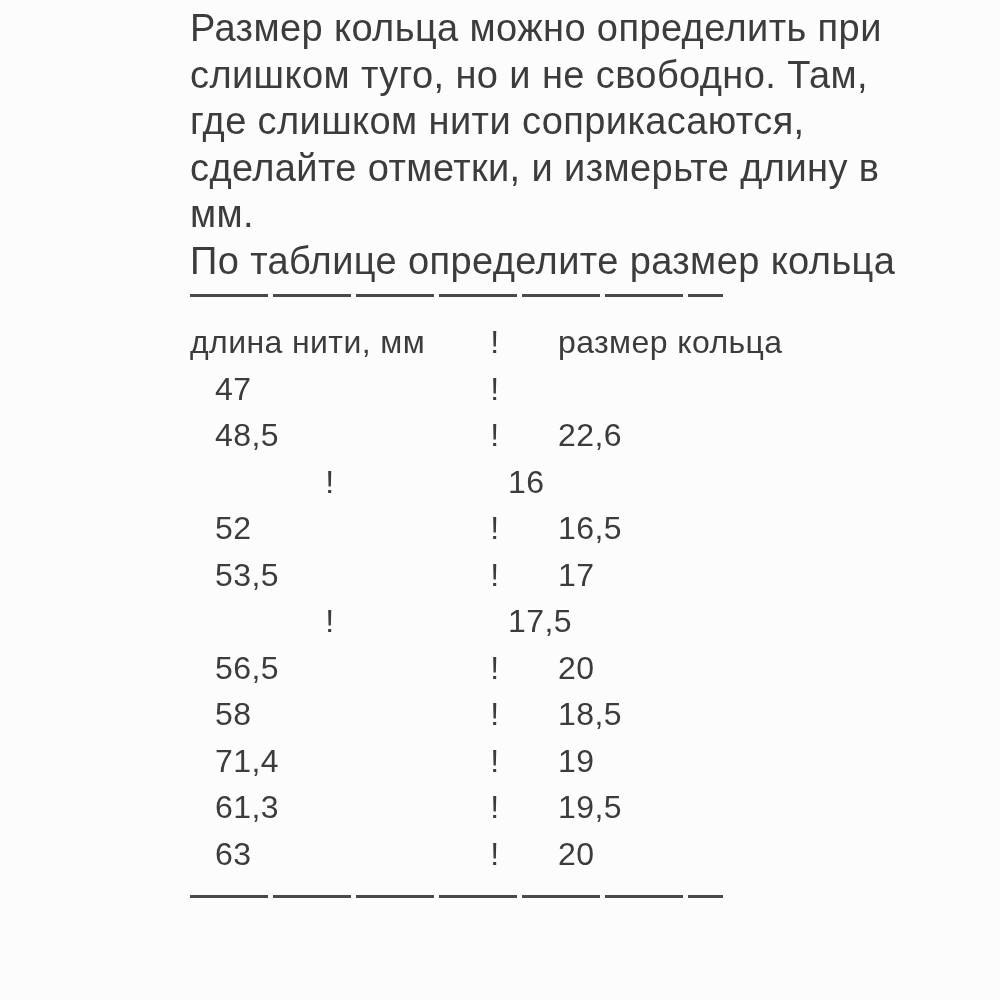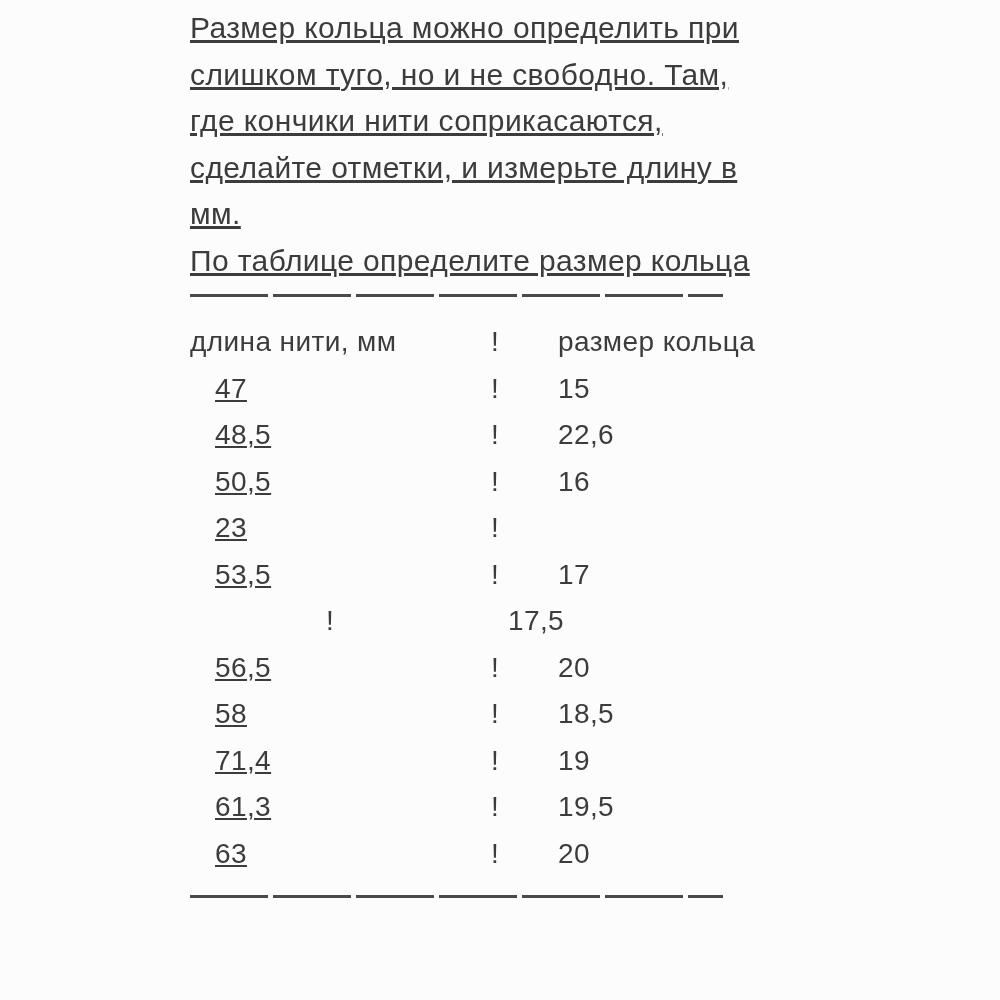--- a/index.html
+++ b/index.html
@@ -15,93 +15,91 @@
     color: #3c3c3c;
     overflow: hidden;
   }
   .content {
     position: absolute;
     left: 190px;
     top: 5px;
     width: 625px;
   }
   .intro-line {
-    font-size: 30px;
+    font-size: 38px;
     line-height: 46.5px;
     letter-spacing: 0.4px;
     white-space: nowrap;
-    text-decoration: underline;
   }
   .dash-line {
     width: 533px;
     height: 3px;
     background: repeating-linear-gradient(
       to right,
       #4a4a4a 0px, #4a4a4a 78px,
       transparent 78px, transparent 83px
     );
   }
   .dash-top { margin-top: 10px; }
   .dash-bottom { margin-top: 18px; }
   .ring-table { margin-top: 22px; }
   .t-row {
     display: grid;
     grid-template-columns: 280px 50px auto;
-    font-size: 28px;
+    font-size: 32px;
     line-height: 46.5px;
     letter-spacing: 0.4px;
   }
   .t-row .sep { text-align: center; }
   .t-row .size { padding-left: 38px; }
-  .t-row.body .len { padding-left: 25px; text-decoration: underline; }
+  .t-row.body .len { padding-left: 25px; }
   .header-row .len { padding-left: 0; }
 </style>
 </head>
 <body>
 
 <div class="page">
   <div class="content">
 
     <div>
       <div class="intro-line">Размер кольца можно определить при</div>
       <div class="intro-line">слишком туго, но и не свободно. Там,</div>
-      <div class="intro-line">где кончики нити соприкасаются,</div>
+      <div class="intro-line">где слишком нити соприкасаются,</div>
       <div class="intro-line">сделайте отметки, и измерьте длину в</div>
       <div class="intro-line">мм.</div>
       <div class="intro-line">По таблице определите размер кольца</div>
     </div>
 
     <div class="dash-line dash-top"></div>
 
     <div class="ring-table">
 
       <div class="t-row header-row">
         <span class="len">длина нити, мм</span>
         <span class="sep">!</span>
         <span class="size">размер кольца</span>
       </div>
 
       <div class="t-row body">
         <span class="len">47</span>
         <span class="sep">!</span>
-        <span class="size">15</span>
       </div>
       <div class="t-row body">
         <span class="len">48,5</span>
         <span class="sep">!</span>
         <span class="size">22,6</span>
       </div>
       <div class="t-row body">
-        <span class="len">50,5</span>
         <span class="sep">!</span>
         <span class="size">16</span>
       </div>
       <div class="t-row body">
-        <span class="len">23</span>
+        <span class="len">52</span>
         <span class="sep">!</span>
+        <span class="size">16,5</span>
       </div>
       <div class="t-row body">
         <span class="len">53,5</span>
         <span class="sep">!</span>
         <span class="size">17</span>
       </div>
       <div class="t-row body">
         <span class="sep">!</span>
         <span class="size">17,5</span>
       </div>

